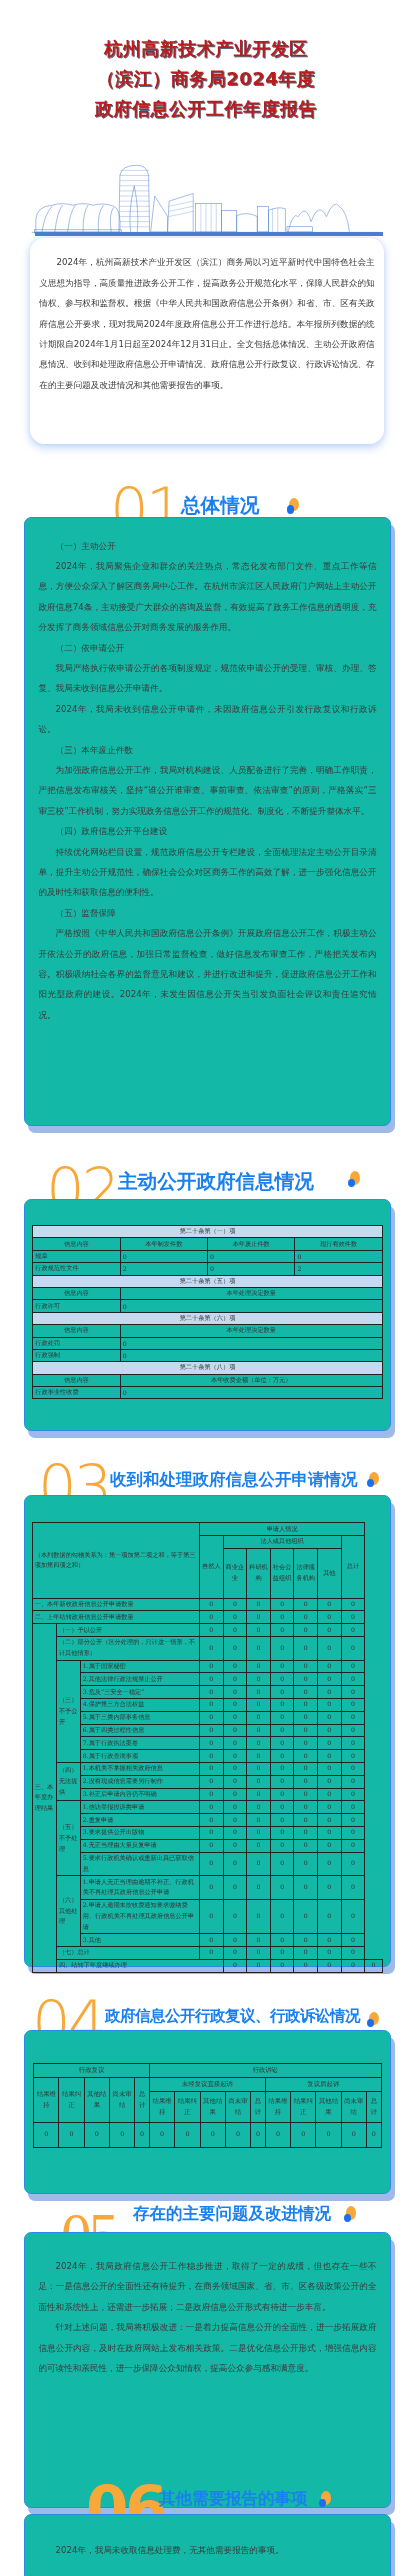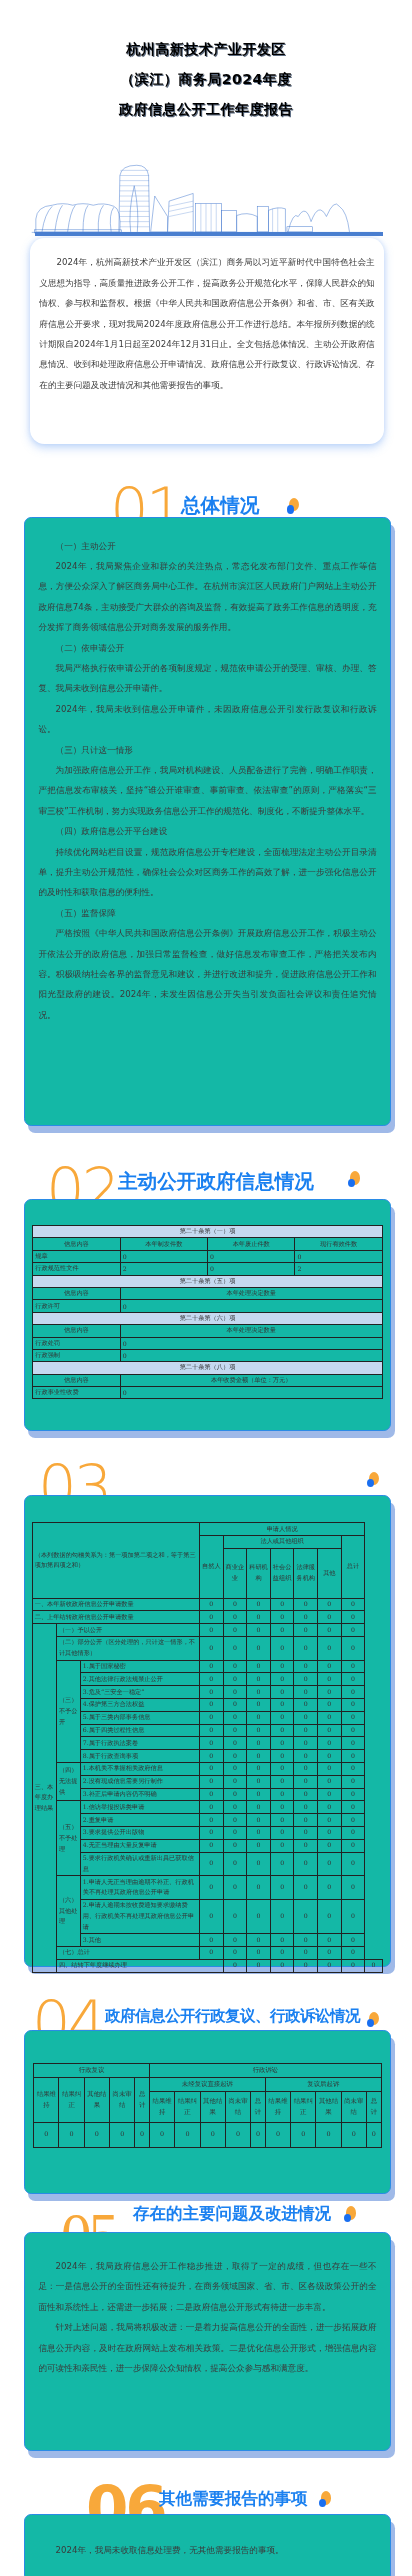--- a/index.html
+++ b/index.html
@@ -1,21 +1,21 @@
 <!DOCTYPE html>
 <html style="font-size:8.2px"><head>
 <meta charset="utf-8">
 <style>
   * { box-sizing: border-box; margin: 0; padding: 0; }
   html, body { width: 412px; background: #ffffff; }
   body { font-family: "DejaVu Sans", "Liberation Sans", sans-serif; color: #333; position: relative; height: 2749px; overflow: hidden; }
 
   
   .title-block { position: absolute; top: 34px; left: 0; width: 412px; text-align: center; }
-  .title-line { font-size: 14px; font-weight: bold; color: #000000; line-height: 30px; letter-spacing: 0.5px;
+  .title-line { font-size: 18px; font-weight: bold; color: #b91c1c; line-height: 30px; letter-spacing: 0.5px;
     text-shadow: 1px 1px 0 #5a6a80; }
 
   
   .top-skyline { position: absolute; left: 31px; top: 155px; width: 351px; height: 82px; }
   .top-skyline svg { width: 100%; height: 100%; display: block; }
   .blue-bar { position: absolute; left: 35px; top: 232px; width: 348px; height: 3.6px; background: #4a7ed0; }
 
   
   .intro-card { position: absolute; left: 30px; top: 238px; width: 354px; height: 206px; background: #fff;
     border-radius: 14.4px; box-shadow: 0 3.1px 9.3px rgba(90,150,240,0.35), 0 0 5.2px rgba(90,150,240,0.2); padding: 14.4px 9.3px 0 9.3px; }
@@ -121,21 +121,21 @@
 </div>
 <div class="card" style="top:517px; height:609px;">
   <div class="card-shadow"></div>
   <div class="card-body">
       <div class="card-inner" style="padding-top:17.5px;">
     <div class="sub-head">（一）主动公开</div>
     <p class="para">2024年，我局聚焦企业和群众的关注热点，常态化发布部门文件、重点工作等信息，方便公众深入了解区商务局中心工作。在杭州市滨江区人民政府门户网站上主动公开政府信息74条，主动接受广大群众的咨询及监督，有效提高了政务工作信息的透明度，充分发挥了商务领域信息公开对商务发展的服务作用。</p>
     <div class="sub-head">（二）依申请公开</div>
     <p class="para">我局严格执行依申请公开的各项制度规定，规范依申请公开的受理、审核、办理、答复、我局未收到信息公开申请件。</p>
     <p class="para">2024年，我局未收到信息公开申请件，未因政府信息公开引发行政复议和行政诉讼。</p>
-    <div class="sub-head">（三）只计这一情形</div>
+    <div class="sub-head">（三）本年废止件数</div>
     <p class="para">为加强政府信息公开工作，我局对机构建设、人员配备进行了完善，明确工作职责，严把信息发布审核关，坚持“谁公开谁审查、事前审查、依法审查”的原则，严格落实“三审三校”工作机制，努力实现政务信息公开工作的规范化、制度化，不断提升整体水平。</p>
     <div class="sub-head">（四）政府信息公开平台建设</div>
     <p class="para">持续优化网站栏目设置，规范政府信息公开专栏建设，全面梳理法定主动公开目录清单，提升主动公开规范性，确保社会公众对区商务工作的高效了解，进一步强化信息公开的及时性和获取信息的便利性。</p>
     <div class="sub-head">（五）监督保障</div>
     <p class="para">严格按照《中华人民共和国政府信息公开条例》开展政府信息公开工作，积极主动公开依法公开的政府信息，加强日常监督检查，做好信息发布审查工作，严格把关发布内容。积极吸纳社会各界的监督意见和建议，并进行改进和提升，促进政府信息公开工作和阳光型政府的建设。2024年，未发生因信息公开失当引发负面社会评议和责任追究情况。</p>
   </div>
     </div>
 </div>
 
 <div class="sec-head" style="top:1159px;">
@@ -217,20 +217,21 @@
         <td colspan="3">0</td>
       </tr>
     </tbody>
         </table>
   </div>
     </div>
 </div>
 
 <div class="sec-head" style="top:1456px;padding-left:8px;">
   <div class="sec-num" style="left:38px; top:0px; height:67px; overflow:hidden;">03</div>
+  <div class="sec-title" style="left:110px; top:13.4px; font-size:16.5px;">收到和处理政府信息公开申请情况</div>
   <div class="dot-wrap" style="left:367px; top:15.5px;">
       <div class="dot-o"></div>
       <div class="dot-b"></div>
     </div>
 </div>
 <div class="card" style="top:1495px; height:472px;">
   <div class="card-shadow"></div>
   <div class="card-body">
       <div class="card-inner" style="padding:26px 7.2px 0 7.2px;">
     <table class="gov t3">
@@ -593,21 +594,21 @@
 </div>
 
 <div class="sec-head" style="top:2192px;">
   <div class="sec-num" style="left:61px; top:12px; height:67px; overflow:hidden;font-family:Liberation Serif, serif;">05</div>
   <div class="sec-title" style="left:133px; top:11.3px; font-size:16.5px;">存在的主要问题及改进情况</div>
   <div class="dot-wrap" style="left:344px; top:14.4px;">
       <div class="dot-o"></div>
       <div class="dot-b"></div>
     </div>
 </div>
-<div class="card" style="top:2232px; height:219px;">
+<div class="card" style="top:2232px; height:276px;">
   <div class="card-shadow"></div>
   <div class="card-body">
       <div class="card-inner" style="padding-top:23px;">
     <p class="para">2024年，我局政府信息公开工作稳步推进，取得了一定的成绩，但也存在一些不足：一是信息公开的全面性还有待提升，在商务领域国家、省、市、区各级政策公开的全面性和系统性上，还需进一步拓展；二是政府信息公开形式有待进一步丰富。</p>
     <p class="para">针对上述问题，我局将积极改进：一是着力提高信息公开的全面性，进一步拓展政府信息公开内容，及时在政府网站上发布相关政策。二是优化信息公开形式，增强信息内容的可读性和亲民性，进一步保障公众知情权，提高公众参与感和满意度。</p>
   </div>
     </div>
 </div>
 
 <div class="sec-head" style="top:2477px;">

